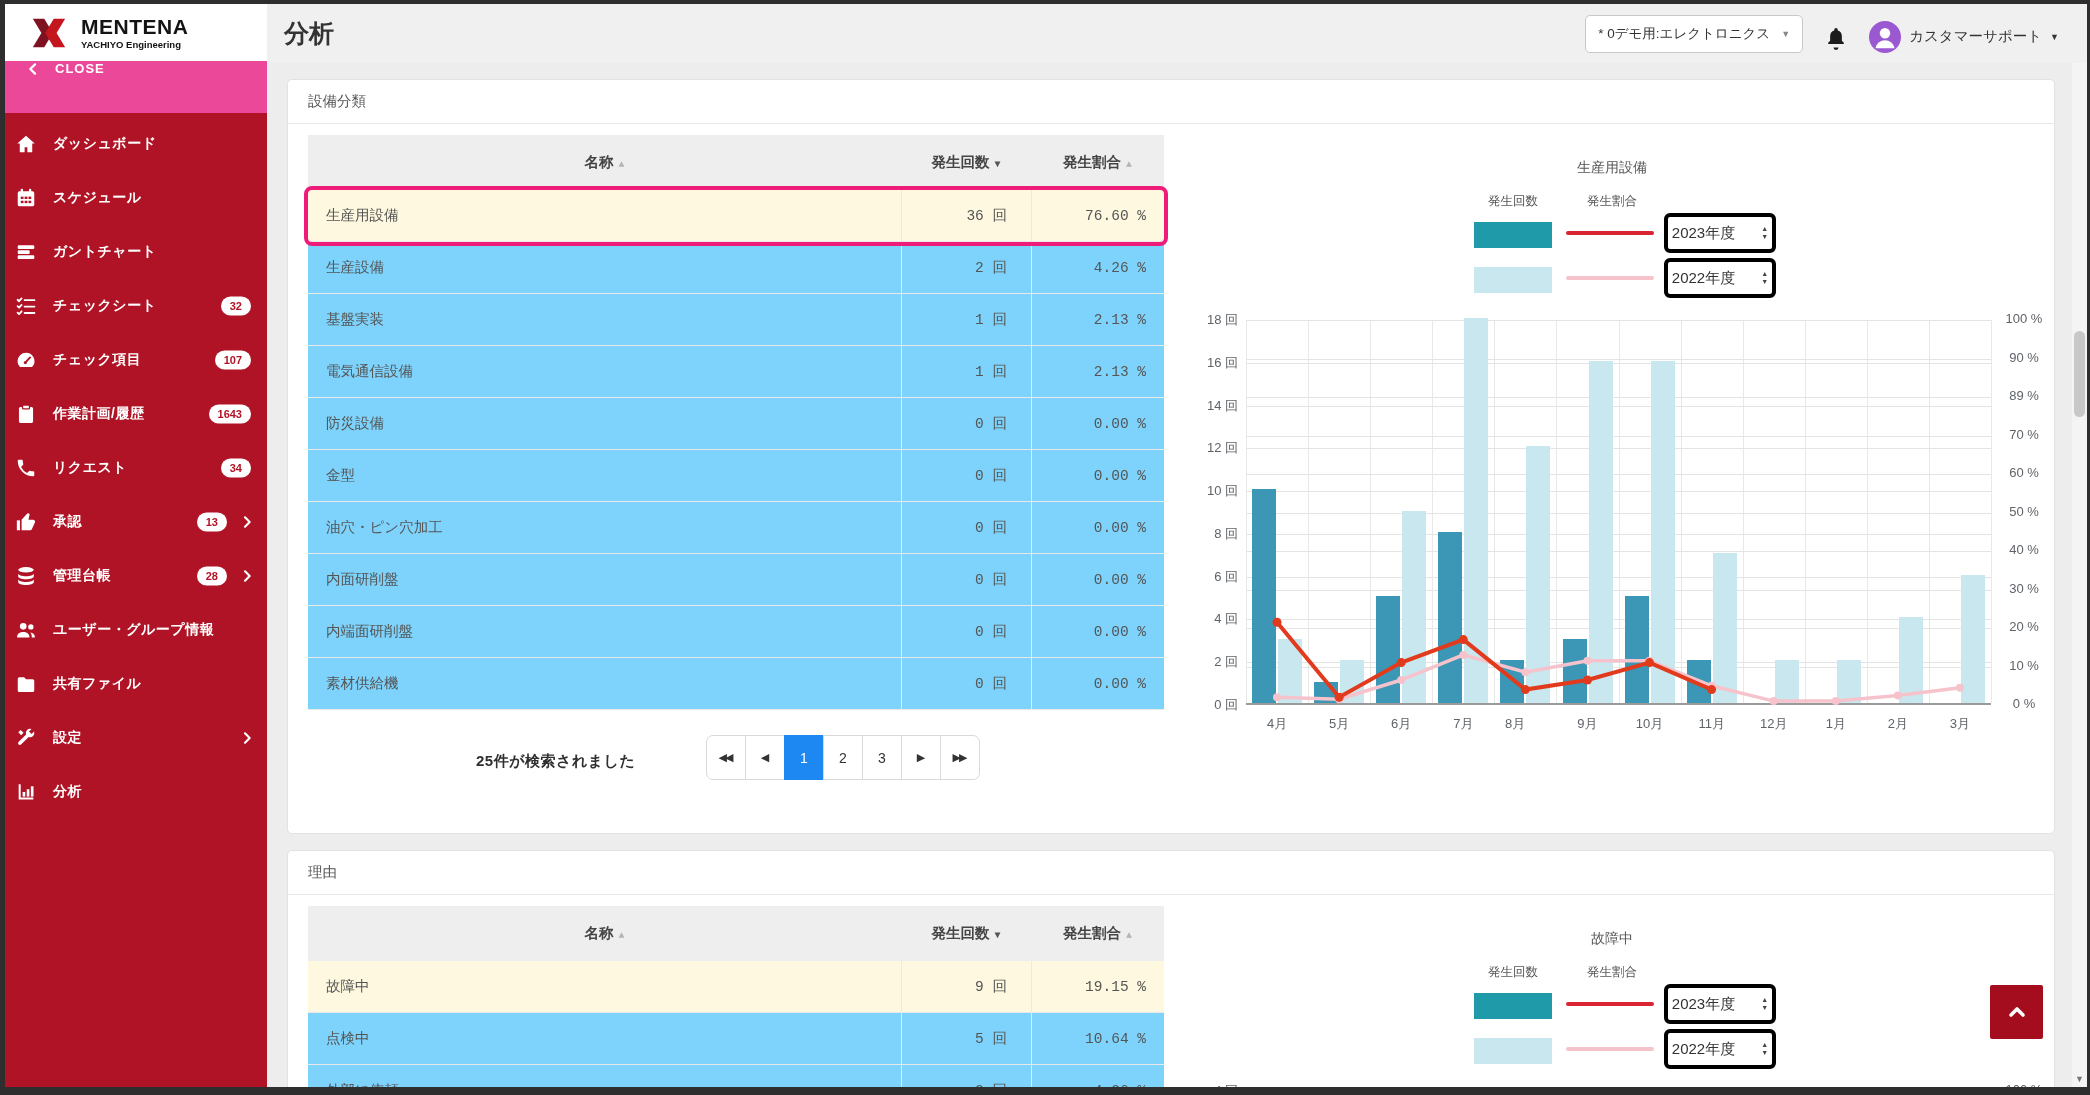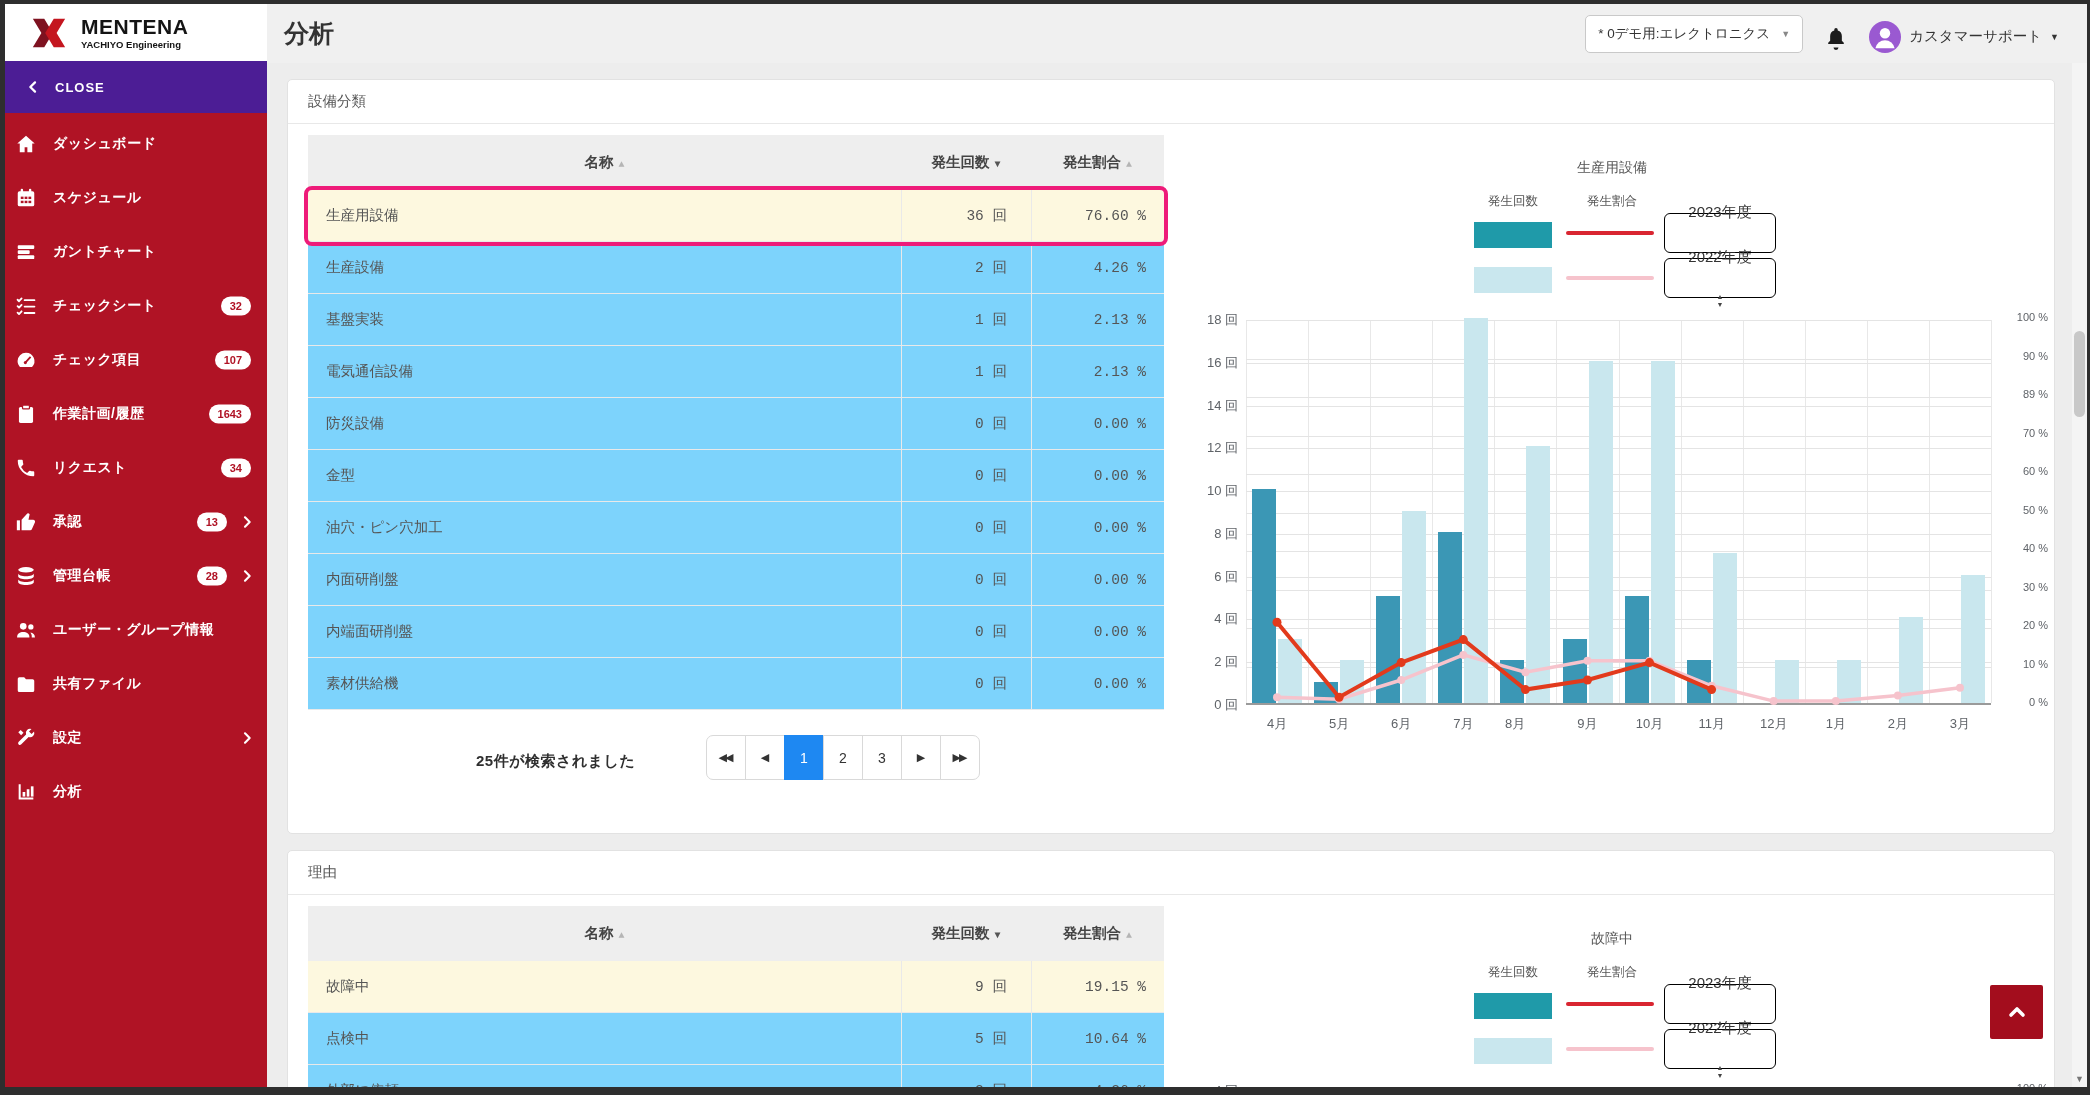--- a/index.html
+++ b/index.html
@@ -5,21 +5,21 @@
   * { margin:0; padding:0; box-sizing:border-box; }
   html,body { width:2090px; height:1095px; font-family:"Liberation Sans","DejaVu Sans",sans-serif; }
   .frame { width:2090px; height:1095px; background:#2e2e2e; padding:4px 3px 8px 5px; }
   .screen { position:relative; width:100%; height:100%; background:#ededed; overflow:hidden; }
 
   
   .sidebar { position:absolute; left:0; top:0; bottom:0; width:262px; background:#b01325; z-index:5; }
   .logo-box { height:57px; background:#fff; display:flex; align-items:center; padding-left:22px; gap:10px; }
   .logo-text .brand { font-size:21px; font-weight:bold; letter-spacing:.5px; color:#141414; line-height:1; }
   .logo-text .brand-sub { font-size:9.5px; font-weight:bold; color:#141414; margin-top:2px; }
-  .close-bar { height:52px; background:#4c1d95; display:flex; align-items:center; padding-left:20px; gap:14px; color:#fff; }
+  .close-bar { height:52px; background:#ec4899; display:flex; align-items:flex-start; padding-left:20px; gap:14px; color:#fff; }
   .close-bar .close-label { font-size:13px; font-weight:bold; letter-spacing:1px; }
   .side-menu { padding-top:4px; }
   .side-item { position:relative; height:54px; display:flex; align-items:center; padding-left:9px; cursor:pointer; }
   .s-icon { width:24px; height:24px; margin-right:15px; display:flex; align-items:center; justify-content:center; }
   .s-icon svg { width:22px; height:22px; }
   .s-label { color:#fff; font-size:14px; font-weight:bold; letter-spacing:.5px; }
   .badge { position:absolute; right:16px; top:50%; transform:translateY(-50%); background:#fff; color:#b01325;
            font-size:11px; font-weight:bold; padding:4px 9px; border-radius:11px; line-height:1; }
   .badge-shift { right:40px; }
   .s-chev { position:absolute; right:12px; top:50%; transform:translateY(-50%); width:16px; height:16px; }
@@ -75,32 +75,32 @@
   .pg-arrow { font-size:11px; letter-spacing:-2px; padding-right:2px; }
   .pg-active { background:#1e88f2; border-color:#1e88f2; color:#fff; }
 
   
   .chart-zone { position:absolute; left:900px; top:55px; width:860px; height:650px; }
   .chart-title { position:absolute; top:24px; left:0; width:848px; text-align:center; font-size:14px; color:#555; }
   .lg-head-count { position:absolute; top:58px; left:286px; width:78px; text-align:center; font-size:12.5px; color:#555; }
   .lg-head-rate  { position:absolute; top:58px; left:380px; width:88px; text-align:center; font-size:12.5px; color:#555; }
   .swatch { position:absolute; left:286px; width:78px; height:26px; }
   .lline  { position:absolute; left:378px; width:88px; height:4px; border-radius:2px; }
-  .year-select { position:absolute; left:476px; width:112px; height:40px; border:1px solid #000000; border-radius:6px;
+  .year-select { position:absolute; left:476px; width:112px; height:40px; border:4px solid #000000; border-radius:6px;
                  background:#fff; display:flex; align-items:center; justify-content:center; gap:26px;
-                 font-size:15px; color:#333; cursor:pointer;flex-direction:column; }
+                 font-size:15px; color:#333; cursor:pointer; }
   .stepper { display:flex; flex-direction:column; font-size:7px; color:#444; line-height:1.1; }
   .plot-area { position:absolute; left:0; top:185px; width:860px; }
   .plot { position:absolute; left:58px; top:0; width:745px; height:385px; border-bottom:2px solid #9a9a9a; }
   .vgrid { position:absolute; top:0; bottom:0; width:1px; background:#e8e8e8; }
   .hgrid { position:absolute; left:0; right:0; height:1px; background:#e4e4e4; }
   .bar { position:absolute; bottom:0; width:24px; }
   .lines { position:absolute; left:0; top:0; overflow:visible; }
   .ytick { position:absolute; left:0; width:50px; text-align:right; font-size:13px; color:#5f6368; }
-  .ytick-r { position:absolute; left:812px; width:48px; text-align:right; font-size:11px; color:#5f6368; }
+  .ytick-r { position:absolute; left:812px; width:48px; text-align:center; font-size:13px; color:#5f6368; }
   .xtick { position:absolute; top:395px; text-align:center; font-size:13px; color:#5f6368; }
 
   
   .scroll-top { position:absolute; right:44px; bottom:48px; width:53px; height:54px; background:#a30d1d;
                 border:none; border-radius:2px; display:flex; align-items:center; justify-content:center; cursor:pointer; z-index:8; }
   .scroll-top svg { width:24px; height:24px; }
   .scrollbar { position:absolute; right:0; top:59px; bottom:0; width:15px; background:#f4f4f4; z-index:9; }
   .sb-thumb { position:absolute; left:2px; width:11px; top:268px; height:86px; background:#c8c8c8; border-radius:6px; }
   .sb-down { position:absolute; left:0; right:0; bottom:3px; text-align:center; font-size:9px; color:#777; cursor:pointer; }
 </style>

